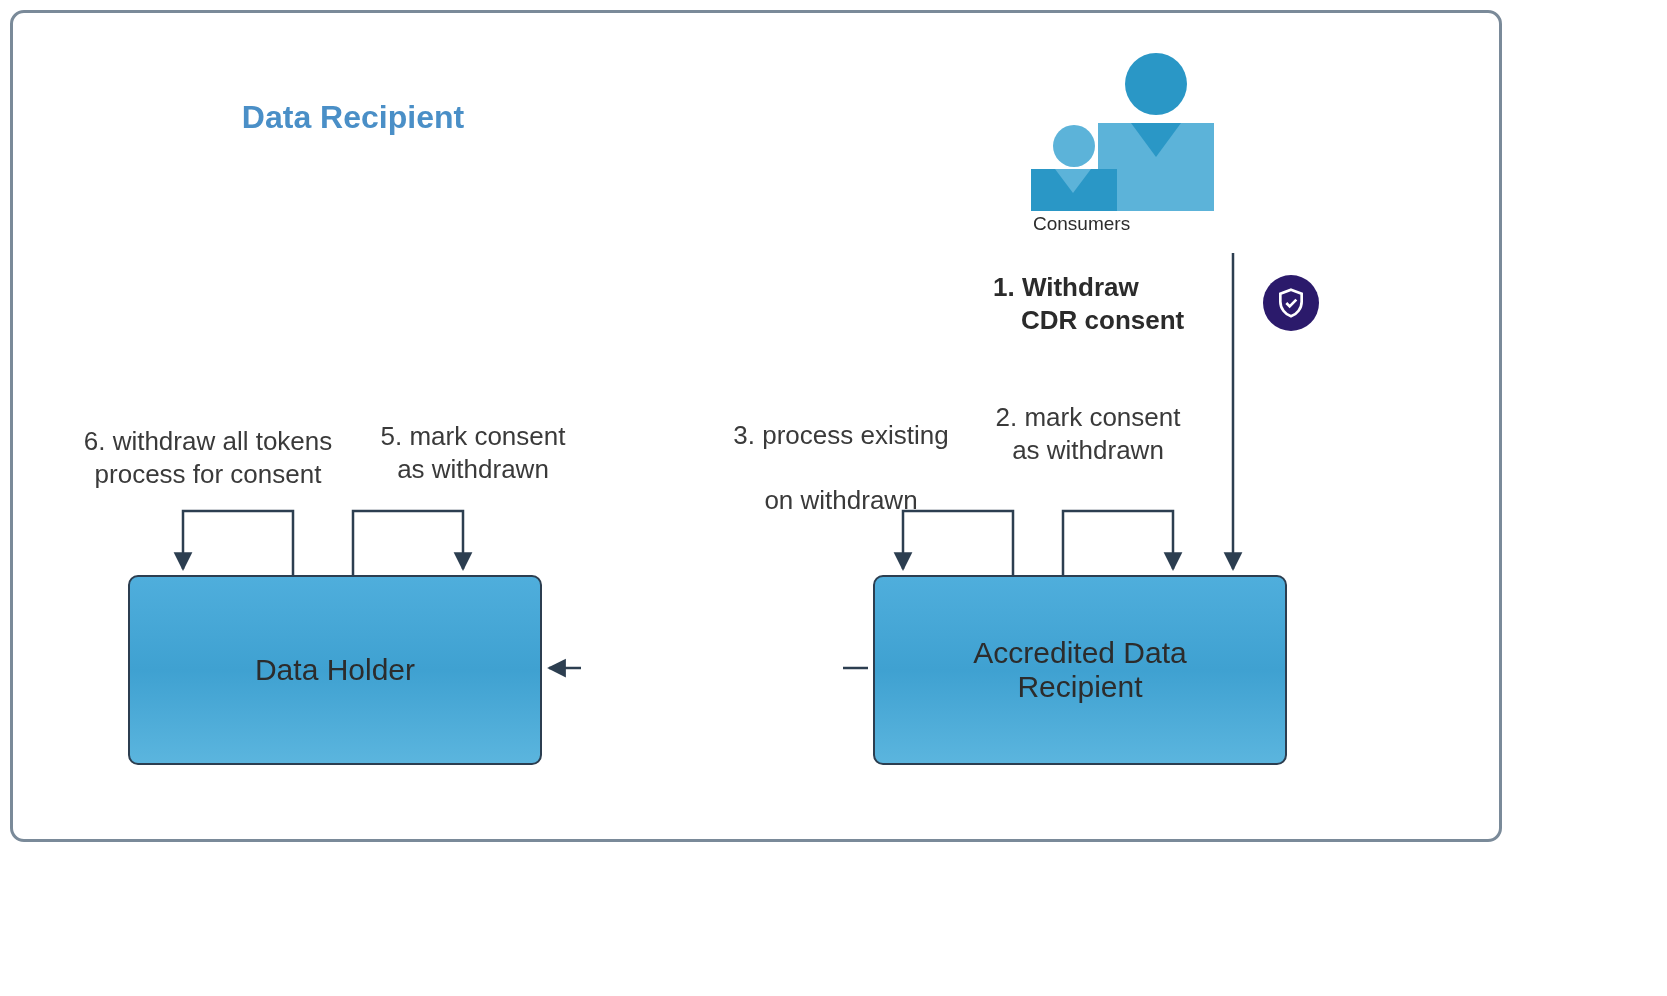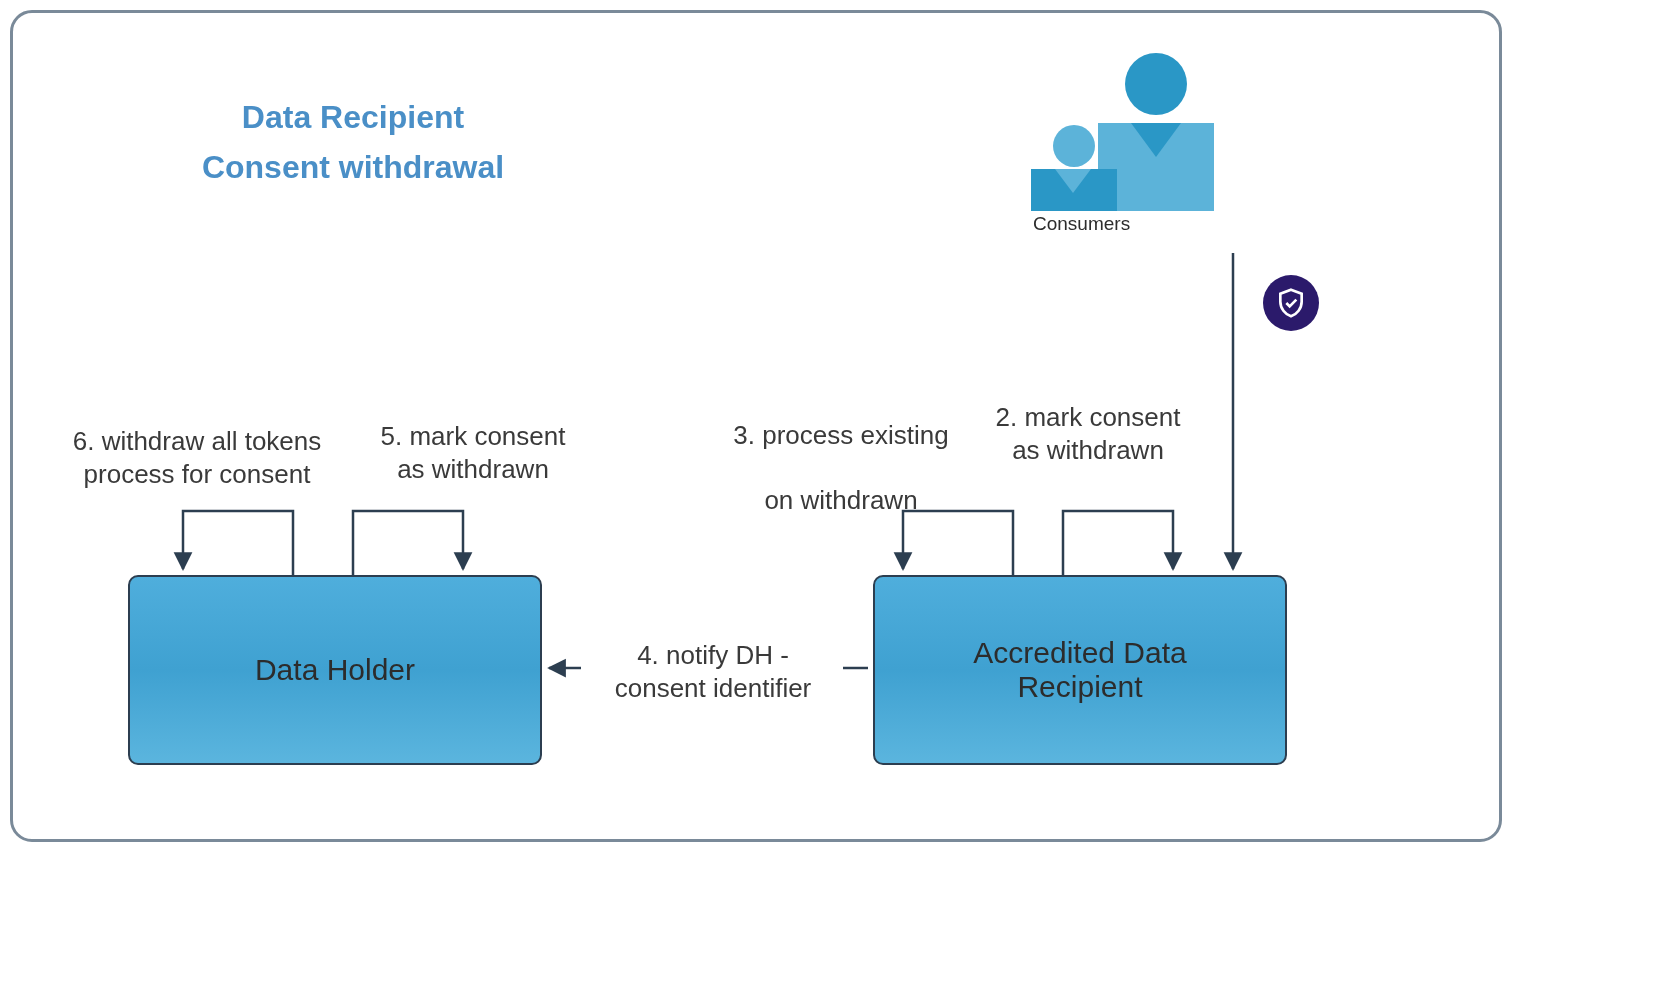--- a/index.html
+++ b/index.html
@@ -1,16 +1,16 @@
 <!DOCTYPE html>
 <html><head>
 <meta charset="utf-8">
 <style>
   html,body{margin:0;padding:0;width:1667px;height:996px;font-family:Arial,Helvetica,sans-serif;background:#fff}
-  .frame{position:absolute;left:10px;top:10px;width:1486px;height:826px;border:3px solid #7a8a99;border-radius:22px;background:#fff}
+  .frame{position:absolute;left:10px;top:10px;width:1486px;height:826px;border:3px solid #7a8a99;border-radius:14px;background:#fff}
   .shadow{position:absolute;left:18px;top:18px;width:1486px;height:826px;border-radius:22px;background:#c9c9c9;z-index:-1}
   .title{position:absolute;left:130px;top:80px;width:420px;text-align:center;color:#4a8fc7;font-weight:700;font-size:32px;line-height:1.55}
   .consumers-label{position:absolute;left:1020px;top:200px;font-size:19px;color:#2c2c2c}
   .step{position:absolute;font-size:26px;color:#3a3a3a;text-align:center;line-height:1.25}
   .step-bold{font-weight:700;color:#2b2b2b}
   .box{position:absolute;width:410px;height:186px;border:2px solid #2c3e50;border-radius:10px;background:linear-gradient(to bottom,#4faedc 0%,#3fa1d1 50%,#5bb5de 100%);display:flex;align-items:center;justify-content:center;text-align:center;font-size:30px;color:#2c2c2c}
   
   .consumers-icon{position:absolute;left:1000px;top:40px;width:200px;height:160px}
   .big-head{position:absolute;left:112px;top:0;width:62px;height:62px;border-radius:50%;background:#2a97c6}
   .big-body{position:absolute;left:85px;top:70px;width:116px;height:88px;background:#5cb3d9}
@@ -25,63 +25,63 @@
   .arrows{position:absolute;left:0;top:0;width:1486px;height:826px;pointer-events:none}
 </style>
 </head>
 <body>
 
 <div class="shadow"></div>
 <div class="frame">
 
   <div class="title">
     <span>Data Recipient</span><br>
-    <span>Consent withdrawal</span>
   </div>
 
   <div class="consumers-icon">
     <div class="big-head"></div>
     <div class="big-body"></div>
     <div class="big-collar-l"></div>
     <div class="small-head"></div>
     <div class="small-body"></div>
     <div class="small-collar"></div>
   </div>
   <div class="consumers-label">Consumers</div>
 
   <div class="shield-badge">
     <svg viewBox="0 0 24 24" fill="none" stroke="#fff" stroke-width="2">
       <path d="M12 2 L20 5 V11 C20 16 16.5 20.5 12 22 C7.5 20.5 4 16 4 11 V5 Z"></path>
       <path d="M8.5 12 L11 14.5 L16 9.5"></path>
     </svg>
   </div>
 
+  <div class="step step-bold" style="left:980px;top:258px;width:230px;text-align:left">
+    <span>1.</span>
+    <span>Withdraw</span><br>
+    <span style="margin-left:28px">CDR consent</span>
+  </div>
 
   <div class="step" style="left:960px;top:388px;width:230px">
     <span>2. mark consent</span><br>
     <span>as withdrawn</span>
   </div>
 
   <div class="step" style="left:688px;top:406px;width:280px">
     <span>3. process existing</span><br>
     <br>
     <span>on withdrawn</span>
   </div>
 
-  <div class="step" style="left:570px;top:626px;width:260px">
-    <span>4. notify DH -</span><br>
-    <span>consent identifier</span>
-  </div>
 
   <div class="step" style="left:345px;top:407px;width:230px">
     <span>5. mark consent</span><br>
     <span>as withdrawn</span>
   </div>
 
-  <div class="step" style="left:34px;top:412px;width:300px">
+  <div class="step" style="left:45px;top:412px;width:300px">
     <span>6. withdraw all tokens</span><br>
     <span>process for consent</span>
   </div>
 
   <div class="box" style="left:860px;top:562px">
     <div>
       <span>Accredited Data</span><br>
       <span>Recipient</span>
     </div>
   </div>

